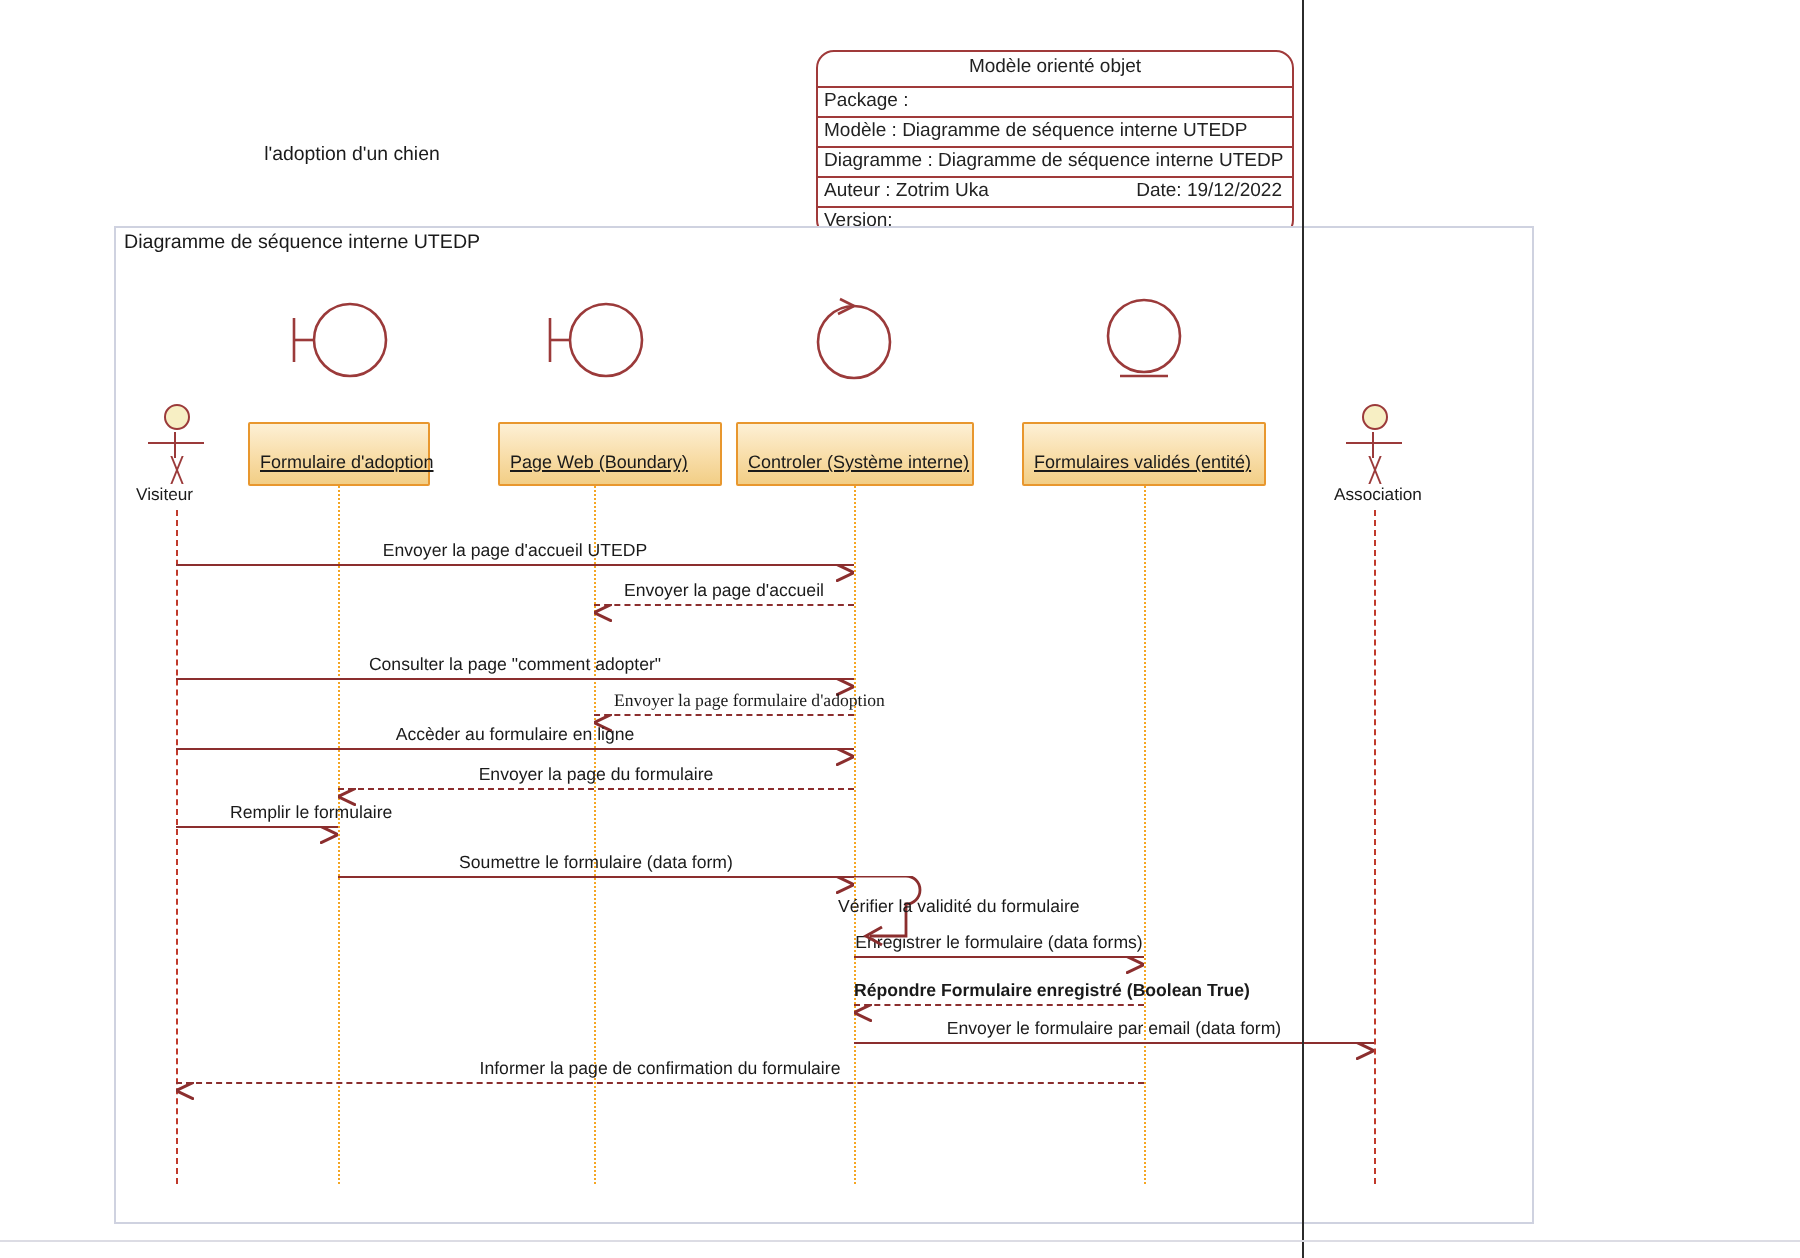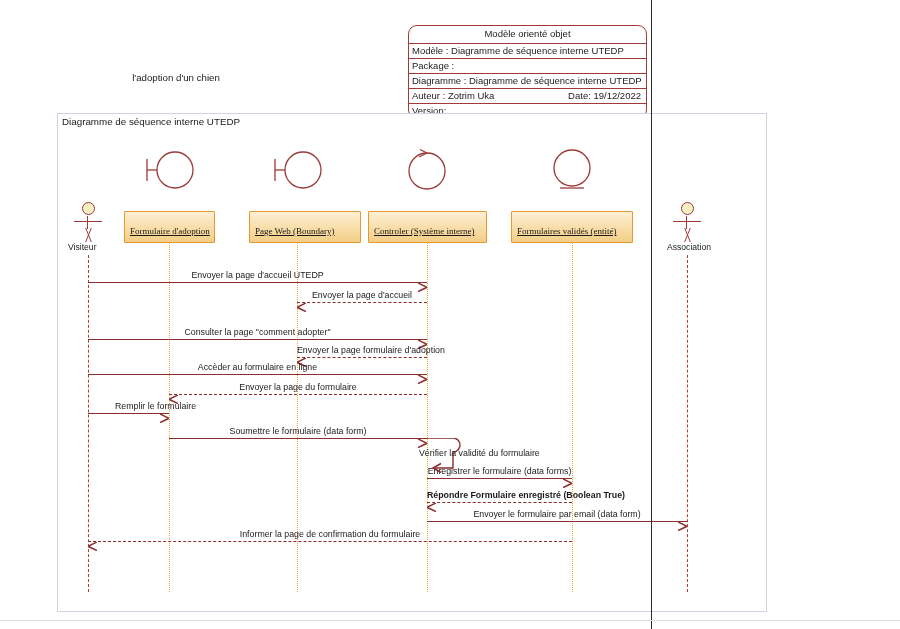--- a/index.html
+++ b/index.html
@@ -90,21 +90,20 @@
     width:0;border-left:1.4px dotted #F5A623;
   }
 
   
   .pbox{
     box-sizing:border-box;
     border:1.3px solid #E8972E;
     background:linear-gradient(180deg,#FDF0D5 0%,#F8DDA8 55%,#F2CE86 100%);
     border-radius:1px;
     box-shadow:0 0 0 0 rgba(0,0,0,0);
-    font-family:Liberation Serif, serif;
   }
   .pbox .plabel{
     position:absolute;left:5px;top:14px;
     font-size:9px;color:#1a1a1a;
     text-decoration:underline;white-space:nowrap;
   }
 
   
   .icon-wrap{}
   .icon-wrap svg{display:block;}
@@ -120,24 +119,24 @@
     font-size:8.8px;color:#1a1a1a;white-space:nowrap;
   }
   .selfmsg svg{display:block;}
 </style>
 </head>
 <body>
 
 <div class="abs" id="model-box">
   <div class="mtitle">Modèle orienté objet</div>
   <div class="mrow">
+    <span>Package :</span>
+  </div>
+  <div class="mrow">
     <span>Modèle : Diagramme de séquence interne UTEDP</span>
-  </div>
-  <div class="mrow">
-    <span>Package :</span>
   </div>
   <div class="mrow">
     <span>Diagramme : Diagramme de séquence interne UTEDP</span>
   </div>
   <div class="mrow">
     <span class="right">Date: 19/12/2022</span>
     <span>Auteur : Zotrim Uka</span>
   </div>
   <div class="mrow">
     <span>Version:</span>
@@ -229,21 +228,21 @@
     <div class="msg-label abs" style="top: 290px; left: 297px; width: 130px; text-align: center;">Envoyer la page d'accueil</div>
     <div class="msg-line abs" style="left: 88px; top: 339px; width: 339px;"></div>
     <div class="abs" style="top: 335px; width: 9px; height: 9px; left: 418px;"><svg width="9" height="9" viewBox="0 0 9 9">
         <path d="M0,0 L9,4.3 L0,8.6" fill="none" stroke="#8B2E2E" stroke-width="1.5"></path>
       </svg></div>
     <div class="msg-label abs" style="top: 327px; left: 88px; width: 339px; text-align: center;">Consulter la page "comment adopter"</div>
     <div class="msg-line dash abs" style="left: 297px; top: 357px; width: 130px;"></div>
     <div class="abs" style="top: 353px; width: 9px; height: 9px; left: 297px;"><svg width="9" height="9" viewBox="0 0 9 9">
         <path d="M9,0 L0,4.3 L9,8.6" fill="none" stroke="#8B2E2E" stroke-width="1.5"></path>
       </svg></div>
-    <div class="msg-label abs" style="top: 345px; left: 297px; width: 130px; text-align: center;">Envoyer la page formulaire d'adoption</div>
+    <div class="msg-label abs" style="top: 345px; left: 307px; width: 130px; text-align: center; font-family: Liberation Serif, serif;">Envoyer la page formulaire d'adoption</div>
     <div class="msg-line abs" style="left: 88px; top: 374px; width: 339px;"></div>
     <div class="abs" style="top: 370px; width: 9px; height: 9px; left: 418px;"><svg width="9" height="9" viewBox="0 0 9 9">
         <path d="M0,0 L9,4.3 L0,8.6" fill="none" stroke="#8B2E2E" stroke-width="1.5"></path>
       </svg></div>
     <div class="msg-label abs" style="top: 362px; left: 88px; width: 339px; text-align: center;">Accèder au formulaire en ligne</div>
     <div class="msg-line dash abs" style="left: 169px; top: 394px; width: 258px;"></div>
     <div class="abs" style="top: 390px; width: 9px; height: 9px; left: 169px;"><svg width="9" height="9" viewBox="0 0 9 9">
         <path d="M9,0 L0,4.3 L9,8.6" fill="none" stroke="#8B2E2E" stroke-width="1.5"></path>
       </svg></div>
     <div class="msg-label abs" style="top: 382px; left: 169px; width: 258px; text-align: center;">Envoyer la page du formulaire</div>

